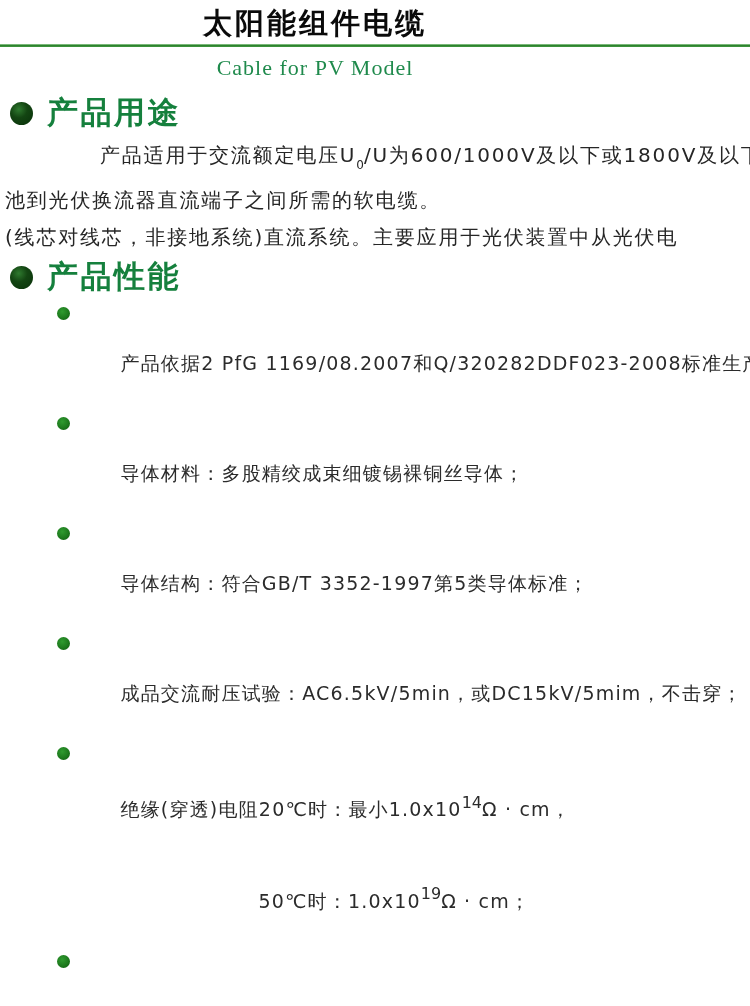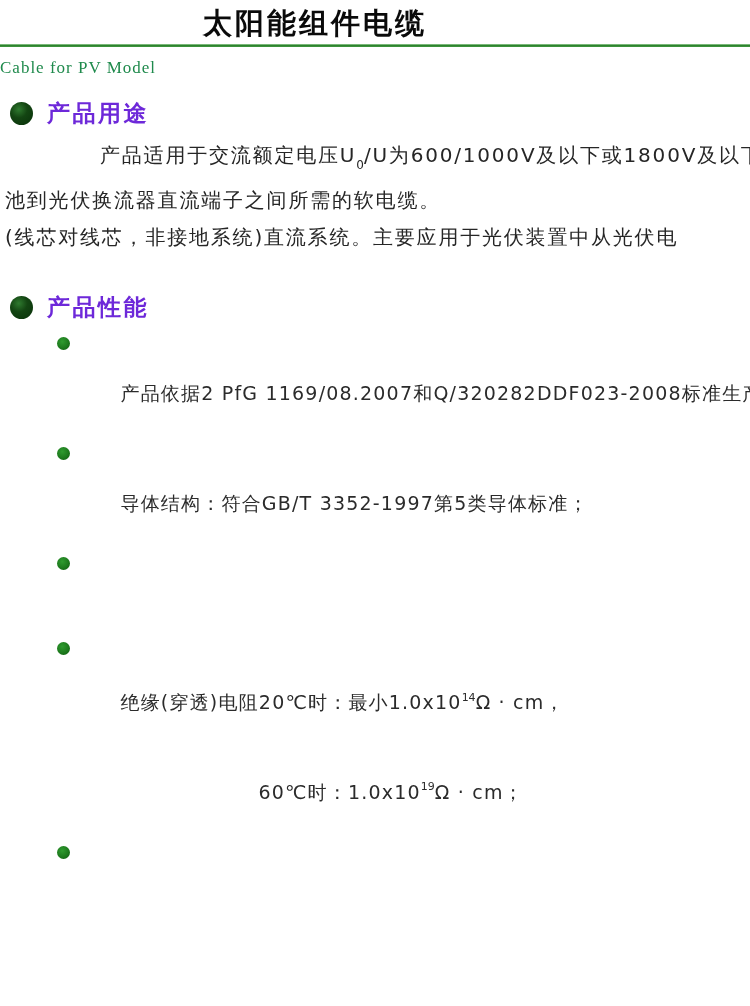--- a/index.html
+++ b/index.html
@@ -13,37 +13,37 @@
   .title{
     margin:0;padding-top:7px;text-align:center;
     font-size:29px;line-height:33px;font-weight:bold;color:#0a0a0a;
     letter-spacing:3px;
   }
   .rule{
     margin-top:4px;height:3px;width:750px;
     background:linear-gradient(to bottom,#9ed49e 0%,#237a23 55%,#49a049 100%);
   }
   .subtitle{
-    margin-top:11px;
+    margin-top:11px;text-align:center;
     font-family:"Liberation Serif","DejaVu Serif",serif;
-    font-size:17px;line-height:19px;color:#1f8a4c;letter-spacing:1px;
+    font-size:22px;line-height:19px;color:#1f8a4c;letter-spacing:1px;
   }
 
   .sec-head{
     display:flex;align-items:center;padding-left:10px;height:26px;
   }
   .sec-head.first{margin-top:23px;}
-  .sec-head.second{margin-top:38px;}
+  .sec-head.second{margin-top:8px;}
   .big-dot{
     width:23px;height:23px;border-radius:50%;flex:0 0 auto;
     background:radial-gradient(circle at 38% 32%, #2f7a2f 0%, #15501375 40%, #0d390d 75%);
     background-color:#123c12;
   }
   .sec-title{
-    margin-left:14px;font-size:23px;font-weight:bold;color:#6d28d9;
+    margin-left:14px;font-size:31px;font-weight:bold;color:#15803d;
     letter-spacing:2.5px;white-space:pre;
   }
 
   .para{margin:11px 5px 0 5px;}
   .pline{
     font-size:20px;line-height:37px;letter-spacing:1.8px;
     white-space:pre;color:#262626;
   }
   .pline.indent{padding-left:95px;}
 
@@ -55,21 +55,21 @@
     white-space:pre;color:#2b2b2b;
   }
   .list.perf .li{margin-bottom:10px;}
   .li .dot{
     position:absolute;left:0;top:6px;width:13px;height:13px;border-radius:50%;
     background:radial-gradient(circle at 40% 35%, #2f9b2f 0%, #1d7a1d 55%, #116311 85%);
   }
   .li.cont{padding-left:0;}
   .li.cont-insul{padding-left:158px;}
   .t{white-space:pre;}
-  sup{font-size:11px;letter-spacing:0;position:relative;top:-1px;}
+  sup{font-size:16px;letter-spacing:0;position:relative;top:-1px;}
   sub{font-size:12px;letter-spacing:0;position:relative;top:2px;}
 </style>
 </head>
 <body>
 
 <div class="page">
 
   <h1 class="title">太阳能组件电缆</h1>
   <div class="rule"></div>
   <div class="subtitle">Cable for PV Model</div>
@@ -88,31 +88,36 @@
     <span class="big-dot"></span>
     <span class="sec-title">产品性能</span>
   </div>
   <div class="list perf">
     <div class="li">
       <span class="dot"></span>
       <span class="t">产品依据2 PfG 1169/08.2007和Q/320282DDF023-2008标准生产；</span>
     </div>
     <div class="li">
       <span class="dot"></span>
+      <span class="t">导体材料：多股精绞成束细镀锡裸铜丝导体；</span>
+    </div>
+    <div class="li">
+      <span class="dot"></span>
       <span class="t">导体结构：符合GB/T 3352-1997第5类导体标准；</span>
     </div>
     <div class="li">
       <span class="dot"></span>
+      <span class="t">成品交流耐压试验：AC6.5kV/5min，或DC15kV/5mim，不击穿；</span>
     </div>
     <div class="li">
       <span class="dot"></span>
       <span class="t"><span>绝缘(穿透)电阻20℃时：最小1.0x10</span><sup>14</sup><span>Ω · cm，</span></span>
     </div>
     <div class="li cont cont-insul">
-      <span class="t"><span>60℃时：1.0x10</span><sup>19</sup><span>Ω · cm；</span></span>
+      <span class="t"><span>50℃时：1.0x10</span><sup>19</sup><span>Ω · cm；</span></span>
     </div>
     <div class="li">
       <span class="dot"></span>
       
     </div>
   </div>
 
 </div>
 
 </body></html>

